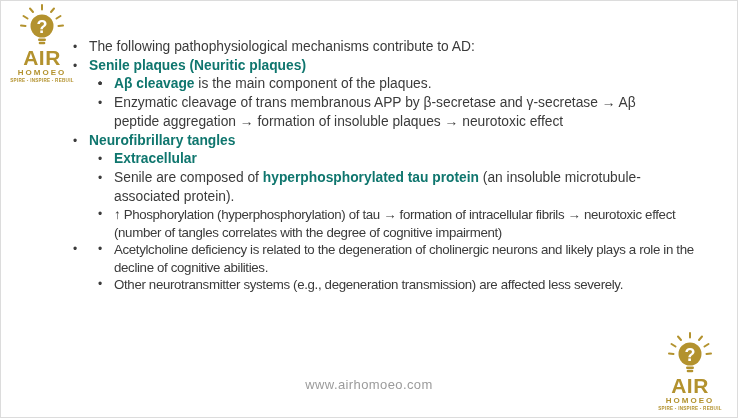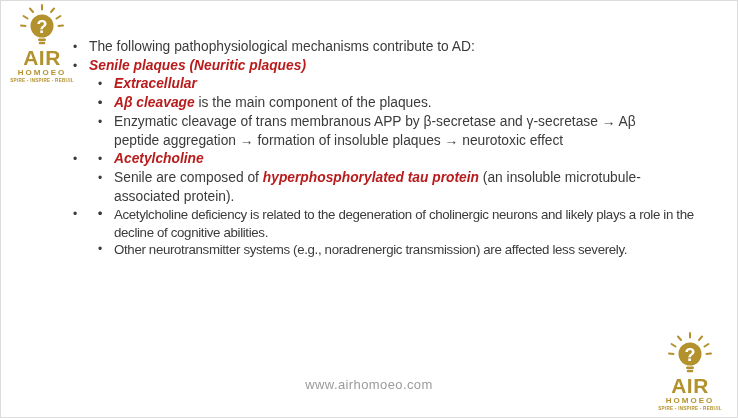--- a/index.html
+++ b/index.html
@@ -20,21 +20,21 @@
     position:absolute; left:65px; top:37px; width:662px;
     list-style:none; margin:0; padding:0;
   }
   .bullet { position:relative; font-size:13.8px; line-height:18.7px; }
   .bullet .text { white-space:pre-wrap;text-align:center; }
   .bullet .marker { position:absolute; top:0; font-size:12px; }
   .lvl1 { padding-left:23px; }
   .lvl1 .marker { left:7px; }
   .lvl2 { padding-left:48px; }
   .lvl2 .marker { left:32px; }
-  .bullet b { font-weight:bold; color:#b91c1c;font-style:italic; }
+  .bullet b { font-weight:bold; color:#0f766e; }
   .bullet.condensed { font-size:13.3px; line-height:17.4px; letter-spacing:-0.35px; }
 
   
   .footer-url {
     position:absolute; left:0; right:0; top:376px; text-align:center;
     font-size:13px; color:#9b9b9b; letter-spacing:0.4px;
   }
 </style>
 </head>
 <body>
@@ -58,34 +58,35 @@
       <rect x="28.7" y="37.8" width="6.6" height="2.4" rx="1.2" fill="#B3922E"></rect>
       <text x="32" y="61" font-size="21" font-weight="bold" fill="#B3922E" text-anchor="middle" letter-spacing="0.5" font-family="Liberation Sans, sans-serif">AIR</text>
       <text x="32" y="70.5" font-size="8" font-weight="bold" fill="#B3922E" text-anchor="middle" letter-spacing="2" font-family="Liberation Sans, sans-serif">HOMOEO</text>
       <text x="32" y="77.5" font-size="4.6" font-weight="bold" fill="#B3922E" text-anchor="middle" letter-spacing="0.25" font-family="Liberation Sans, sans-serif">ASPIRE - INSPIRE - REBUILD</text>
     </svg>
   </div>
 
   <ul class="content">
       <li class="bullet lvl1"><span class="marker">•</span><span class="text"><span>The following pathophysiological mechanisms contribute to AD:</span></span></li>
       <li class="bullet lvl1"><span class="marker">•</span><span class="text"><b>Senile plaques (Neuritic plaques)</b></span></li>
-      <li class="bullet lvl2"><span class="marker">•</span><span class="text"><b>Extracellular</b></span></li>
+      <li class="bullet lvl2"><span class="marker">•</span></li>
       <li class="bullet lvl2"><span class="marker">•</span></li>
       <li class="bullet lvl2"><span class="marker">•</span><span class="text"><b>Aβ cleavage</b><span> is the main component of the plaques.</span></span></li>
       <li class="bullet lvl2"><span class="marker">•</span><span class="text"><span>Enzymatic cleavage of trans membranous APP by β-secretase and γ-secretase → Aβ
 peptide aggregation → formation of insoluble plaques → neurotoxic effect</span></span></li>
-      <li class="bullet lvl1"><span class="marker">•</span></li>
-      <li class="bullet lvl2"><span class="marker">•</span><span class="text"><b>Acetylcholine</b></span></li>
+      <li class="bullet lvl1"><span class="marker">•</span><span class="text"><b>Neurofibrillary tangles</b></span></li>
+      <li class="bullet lvl2"><span class="marker">•</span><span class="text"><b>Extracellular</b></span></li>
       <li class="bullet lvl2"><span class="marker">•</span><span class="text"><span>Senile are composed of </span><b>hyperphosphorylated tau protein</b><span> (an insoluble microtubule-
 associated protein).</span></span></li>
-      <li class="bullet lvl2 condensed"><span class="marker">•</span></li>
+      <li class="bullet lvl2 condensed"><span class="marker">•</span><span class="text"><span>↑ Phosphorylation (hyperphosphorylation) of tau → formation of intracellular fibrils → neurotoxic effect
+(number of tangles correlates with the degree of cognitive impairment)</span></span></li>
       <li class="bullet lvl1 condensed"><span class="marker">•</span></li>
       <li class="bullet lvl2 condensed"><span class="marker">•</span><span class="text"><span>Acetylcholine deficiency is related to the degeneration of cholinergic neurons and likely plays a role in the
 decline of cognitive abilities.</span></span></li>
-      <li class="bullet lvl2 condensed"><span class="marker">•</span><span class="text"><span>Other neurotransmitter systems (e.g., noradrenergic transmission) are affected less severely.</span></span></li>
+      <li class="bullet lvl2 condensed"><span class="marker">•</span><span class="text"><span>Other neurotransmitter systems (e.g., degeneration transmission) are affected less severely.</span></span></li>
     </ul>
 
   <div class="footer-url">www.airhomoeo.com</div>
 
   <div class="logo bottom-right">
     <svg width="64" height="82" viewBox="0 0 64 82">
       <g stroke="#B3922E" stroke-width="2" stroke-linecap="round">
         <line x1="32" y1="5.5" x2="32" y2="1"></line>
         <line x1="23" y1="8" x2="20" y2="4.5"></line>
         <line x1="41" y1="8" x2="44" y2="4.5"></line>

